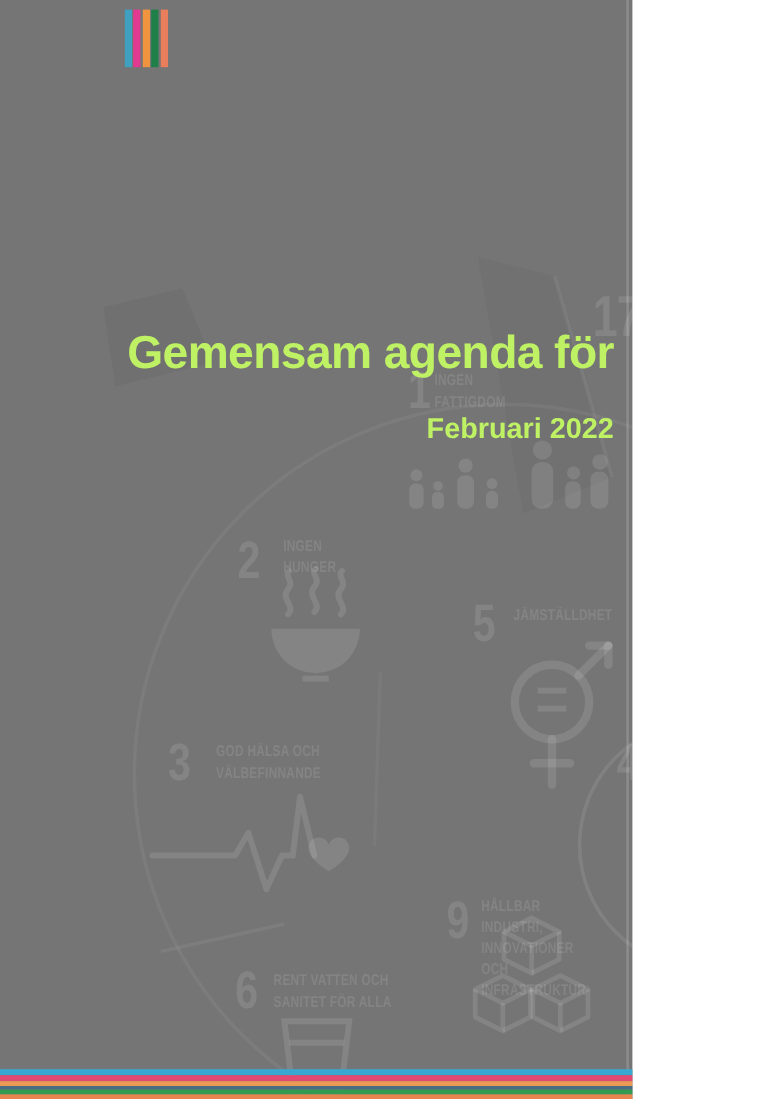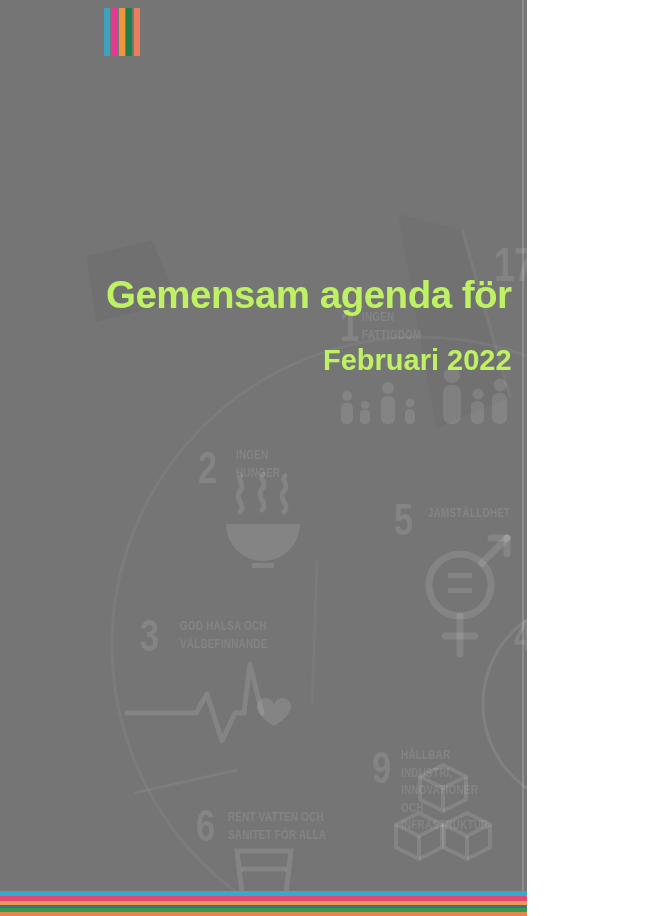--- a/index.html
+++ b/index.html
@@ -30,21 +30,21 @@
     white-space:pre-line;
     transform:scaleX(.76);transform-origin:left top;
     text-transform:uppercase;
   }
   
   .title-block{position:absolute;left:106px;top:272px;z-index:3;color:#bef264;text-align:right;}
   .title-line{
     font-size:38.5px;line-height:45px;font-weight:bold;
     letter-spacing:-0.5px;white-space:nowrap;
   }
-  .date-line{margin-top:27px;font-size:29px;font-weight:bold;letter-spacing:0;}
+  .date-line{margin-top:27px;font-size:24px;font-weight:bold;letter-spacing:0;}
   
   .logo-stripes{position:absolute;left:104px;top:8px;display:flex;gap:1.4px;z-index:4;}
   .logo-stripes .stripe{width:6px;height:48px;}
   
   .footer-stripes{position:absolute;left:0;bottom:0;width:650px;z-index:6;display:flex;flex-direction:column;}
   .footer-stripes .fstripe{width:100%;}
   .fs-0{height:5px;} .fs-1{height:5px;} .fs-2{height:4px;}
   .fs-3{height:3px;} .fs-4{height:4px;} .fs-5{height:4px;}
   
   .edge-line{position:absolute;top:0;right:3px;width:2px;height:916px;background:rgba(255,255,255,0.18);z-index:2;}

